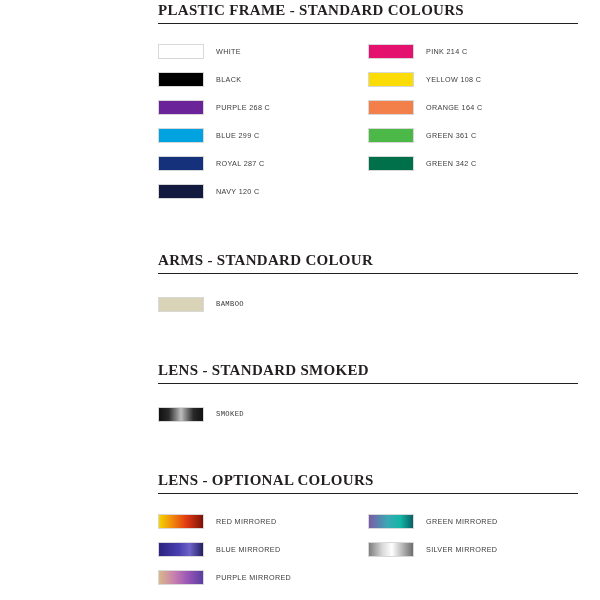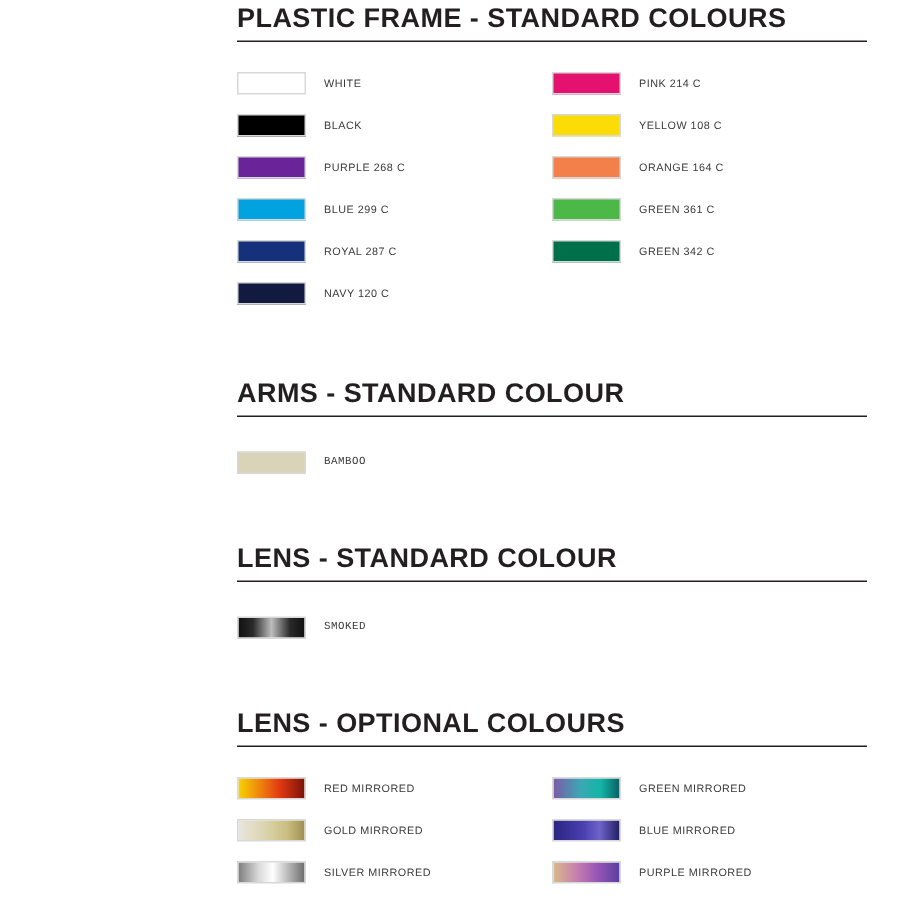--- a/index.html
+++ b/index.html
@@ -18,27 +18,28 @@
     position: relative;
     width: 600px;
     height: 600px;
   }
   .section {
     position: absolute;
     left: 158px;
     width: 420px;
   }
   .section-title {
-    font-size: 18px;
+    font-size: 15px;
     font-weight: bold;
     letter-spacing: 0.3px;
     color: #231f20;
     padding-bottom: 4px;
     border-bottom: 1.3px solid #231f20;
     white-space: nowrap;
+    font-family: Liberation Serif, serif;
   }
   .swatch-grid {
     display: flex;
     flex-wrap: wrap;
     margin-top: 13px;
   }
   .swatch-item {
     display: flex;
     align-items: center;
     width: 50%;
@@ -127,45 +128,41 @@
     <div class="section-title">ARMS - STANDARD COLOUR</div>
     <div class="swatch-grid single-grid">
       <div class="swatch-item single">
         <span class="chip" style="background:#d9d3b8"></span>
         <span class="chip-label">BAMBOO</span>
       </div>
     </div>
   </div>
 
   <div class="section sec-lens">
-    <div class="section-title">LENS - STANDARD COLOUR</div>
+    <div class="section-title">LENS - STANDARD SMOKED</div>
     <div class="swatch-grid single-grid">
       <div class="swatch-item single">
         <span class="chip" style="background:linear-gradient(90deg,#111111 0%,#2a2a2a 22%,#bdbdbd 50%,#2a2a2a 78%,#111111 100%)"></span>
         <span class="chip-label">SMOKED</span>
       </div>
     </div>
   </div>
 
   <div class="section sec-lens-opt">
     <div class="section-title">LENS - OPTIONAL COLOURS</div>
     <div class="swatch-grid">
       <div class="swatch-item">
         <span class="chip" style="background:linear-gradient(90deg,#f6d400 0%,#f08a0c 30%,#e23a12 62%,#7c1208 100%)"></span>
         <span class="chip-label">RED MIRRORED</span>
       </div>
       <div class="swatch-item">
         <span class="chip" style="background:linear-gradient(90deg,#7b5ba8 0%,#3aa9b4 42%,#12b5a6 72%,#0a5f63 100%)"></span>
         <span class="chip-label">GREEN MIRRORED</span>
       </div>
       <div class="swatch-item">
-        <span class="chip" style="background:linear-gradient(90deg,#e9e6de 0%,#d9d2a8 45%,#c9bd7e 75%,#9d8f52 100%)"></span>
-        <span class="chip-label">GOLD MIRRORED</span>
-      </div>
-      <div class="swatch-item">
         <span class="chip" style="background:linear-gradient(90deg,#2b2480 0%,#4a3fb0 45%,#6e63c8 70%,#241f63 100%)"></span>
         <span class="chip-label">BLUE MIRRORED</span>
       </div>
       <div class="swatch-item">
         <span class="chip" style="background:linear-gradient(90deg,#7e7e7e 0%,#d8d8d8 30%,#ffffff 52%,#b0b0b0 78%,#6d6d6d 100%)"></span>
         <span class="chip-label">SILVER MIRRORED</span>
       </div>
       <div class="swatch-item">
         <span class="chip" style="background:linear-gradient(90deg,#d9b98a 0%,#c77fae 35%,#9a56b8 65%,#5a3f9e 100%)"></span>
         <span class="chip-label">PURPLE MIRRORED</span>

